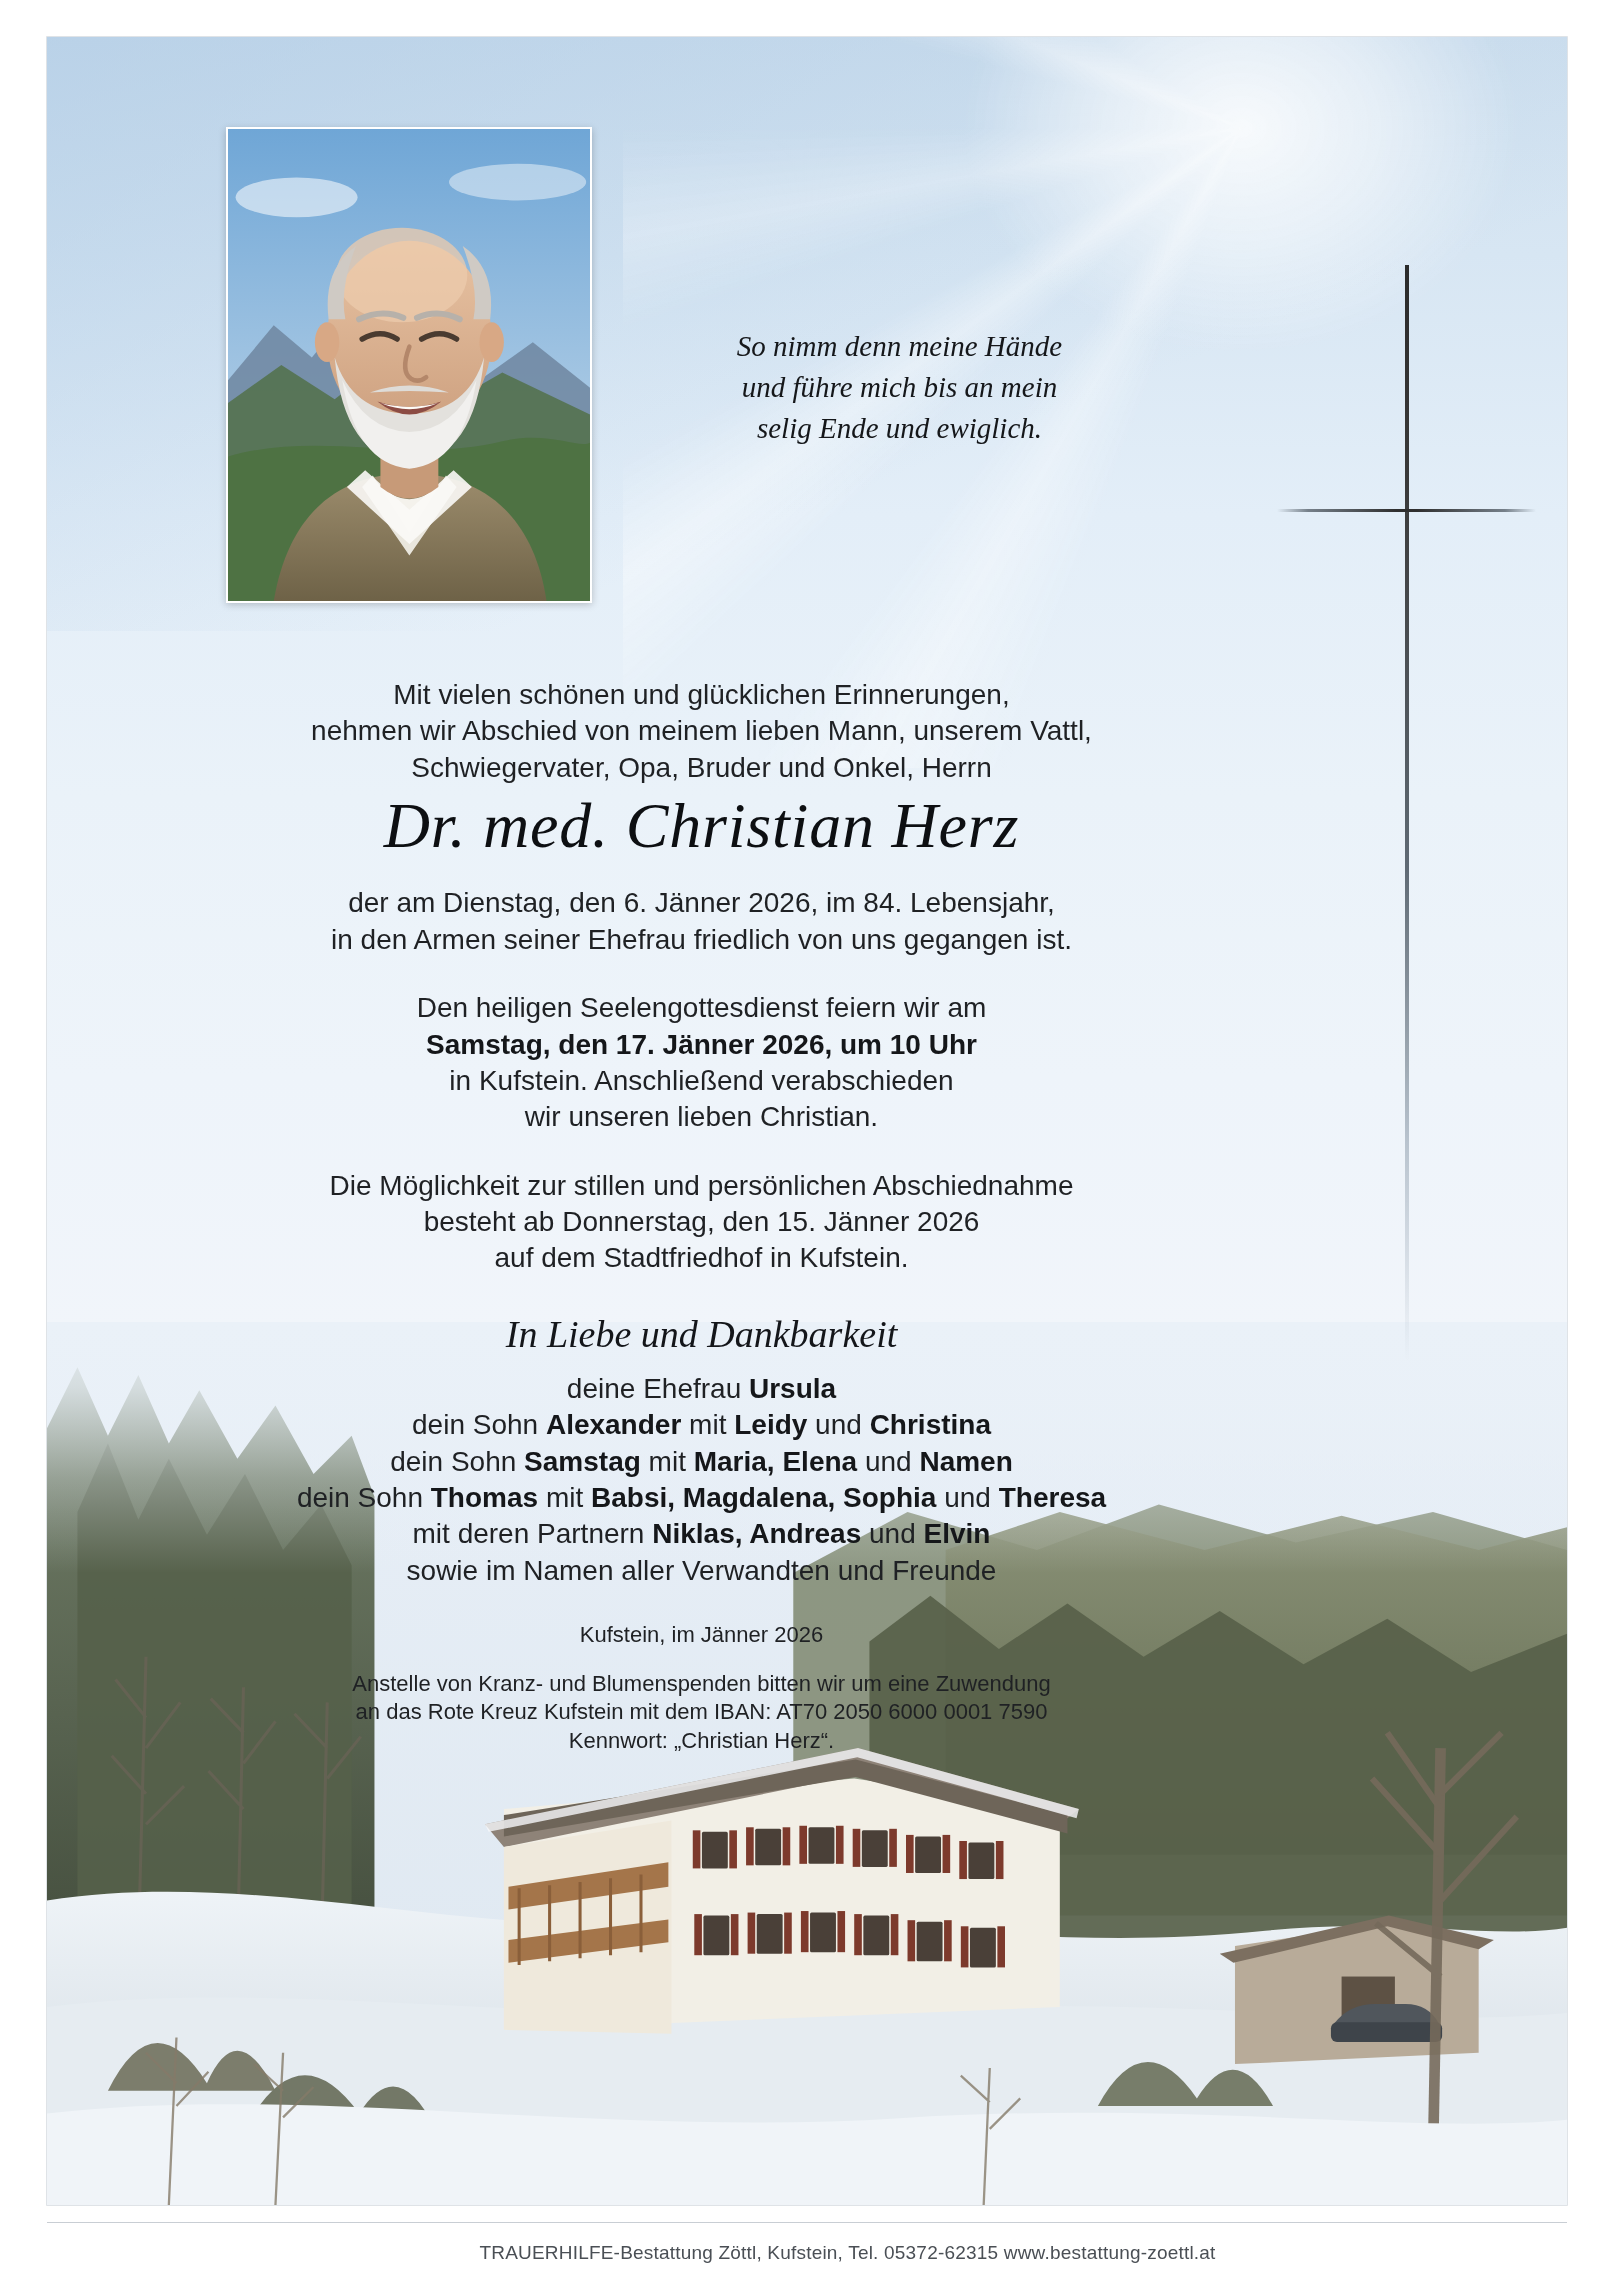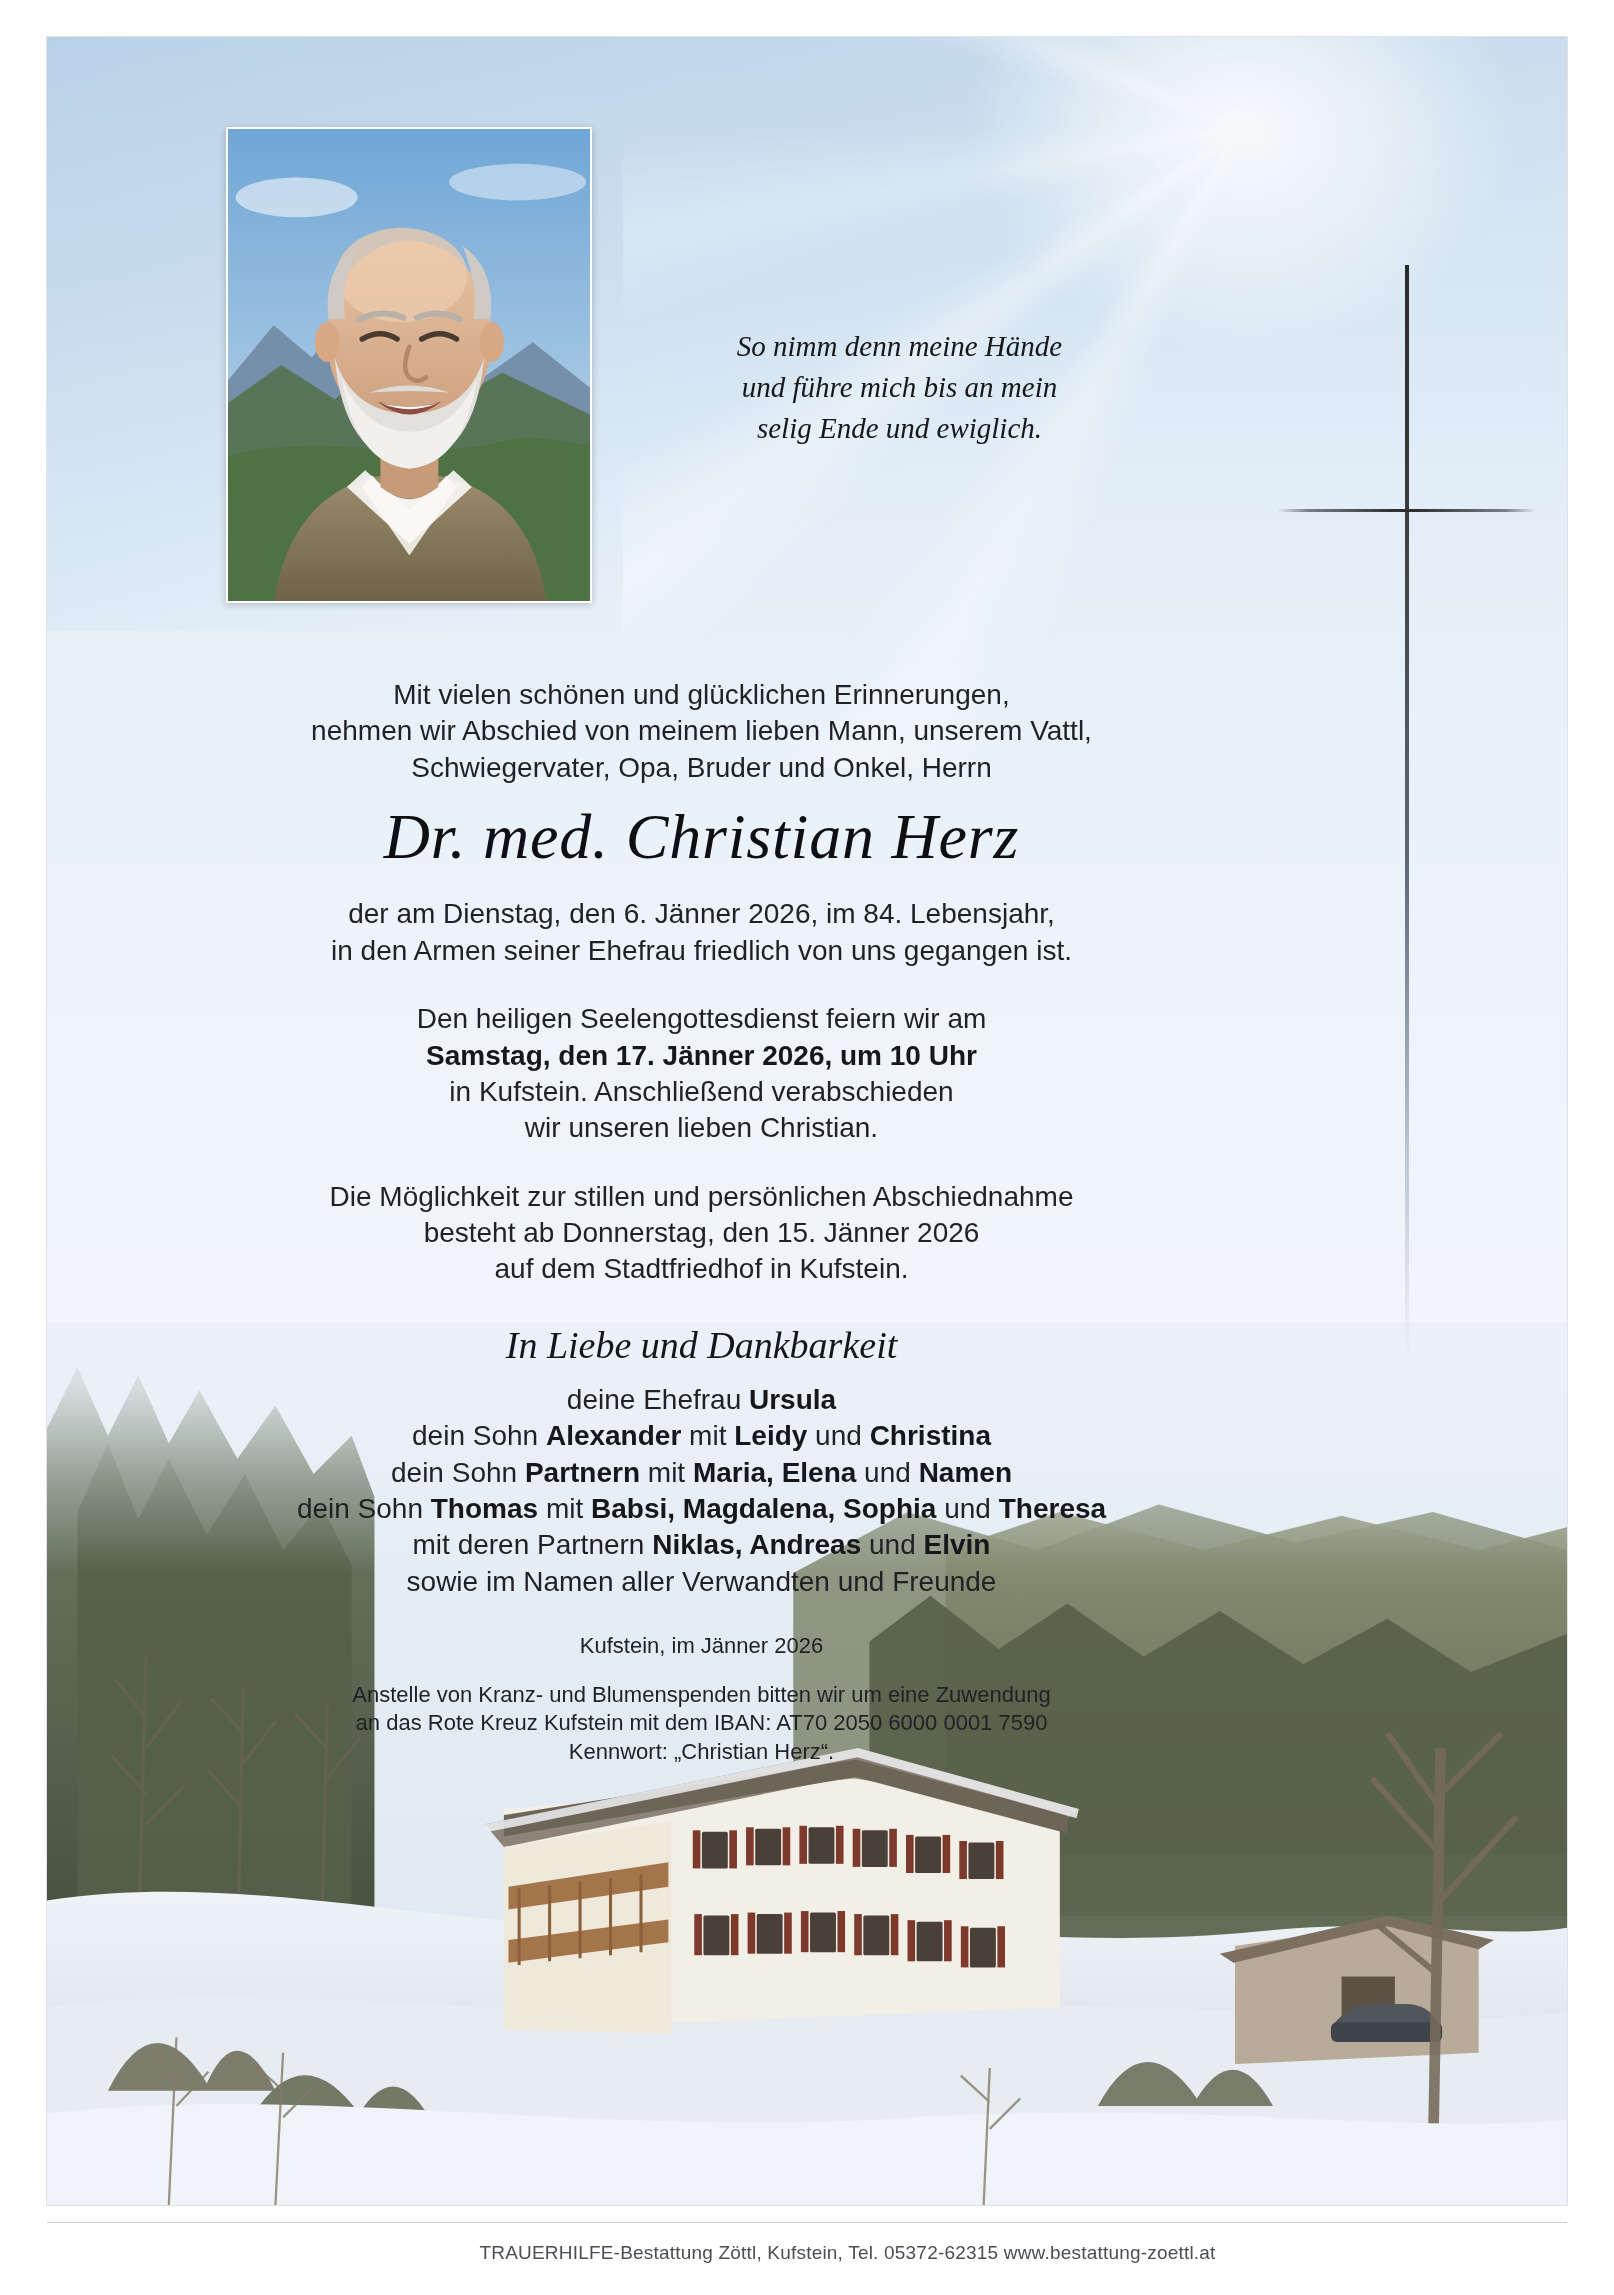--- a/index.html
+++ b/index.html
@@ -157,21 +157,21 @@
   }
   .spacer-s { height: 20px; }
   .spacer-m { height: 32px; }
 
   .deceased-name {
     font-family: "Liberation Serif", serif;
     font-size: 64px;
     letter-spacing: 0.8px;
     color: #0d0f12;
     line-height: 1.05;
-    margin: 17px 0 26px 0;
+    margin: 6px 0 26px 0;
     font-style: italic;
     font-weight: 400;
   }
 
   .thanks {
     font-family: "Liberation Serif", serif;
     font-style: italic;
     font-size: 38px;
     color: #14161a;
     margin: 35px 0 15px 0;
@@ -471,21 +471,21 @@
         <div>Die Möglichkeit zur stillen und persönlichen Abschiednahme</div>
         <div>besteht ab Donnerstag, den 15. Jänner 2026</div>
         <div>auf dem Stadtfriedhof in Kufstein.</div>
       </div>
 
       <div class="thanks">In Liebe und Dankbarkeit</div>
 
       <div class="para">
         <div><span>deine Ehefrau </span><b>Ursula</b></div>
         <div><span>dein Sohn </span><b>Alexander</b><span> mit </span><b>Leidy</b><span> und </span><b>Christina</b></div>
-        <div><span>dein Sohn </span><b>Partnern</b><span> mit </span><b>Maria, Elena</b><span> und </span><b>Namen</b></div>
+        <div><span>dein Sohn </span><b>Samstag</b><span> mit </span><b>Maria, Elena</b><span> und </span><b>Namen</b></div>
         <div><span>dein Sohn </span><b>Thomas</b><span> mit </span><b>Babsi, Magdalena, Sophia</b><span> und </span><b>Theresa</b></div>
         <div><span>mit deren Partnern </span><b>Niklas, Andreas</b><span> und </span><b>Elvin</b></div>
         <div>sowie im Namen aller Verwandten und Freunde</div>
       </div>
 
       <div class="spacer-m"></div>
 
       <div class="para small">Kufstein, im Jänner 2026</div>
 
       <div class="spacer-s"></div>

